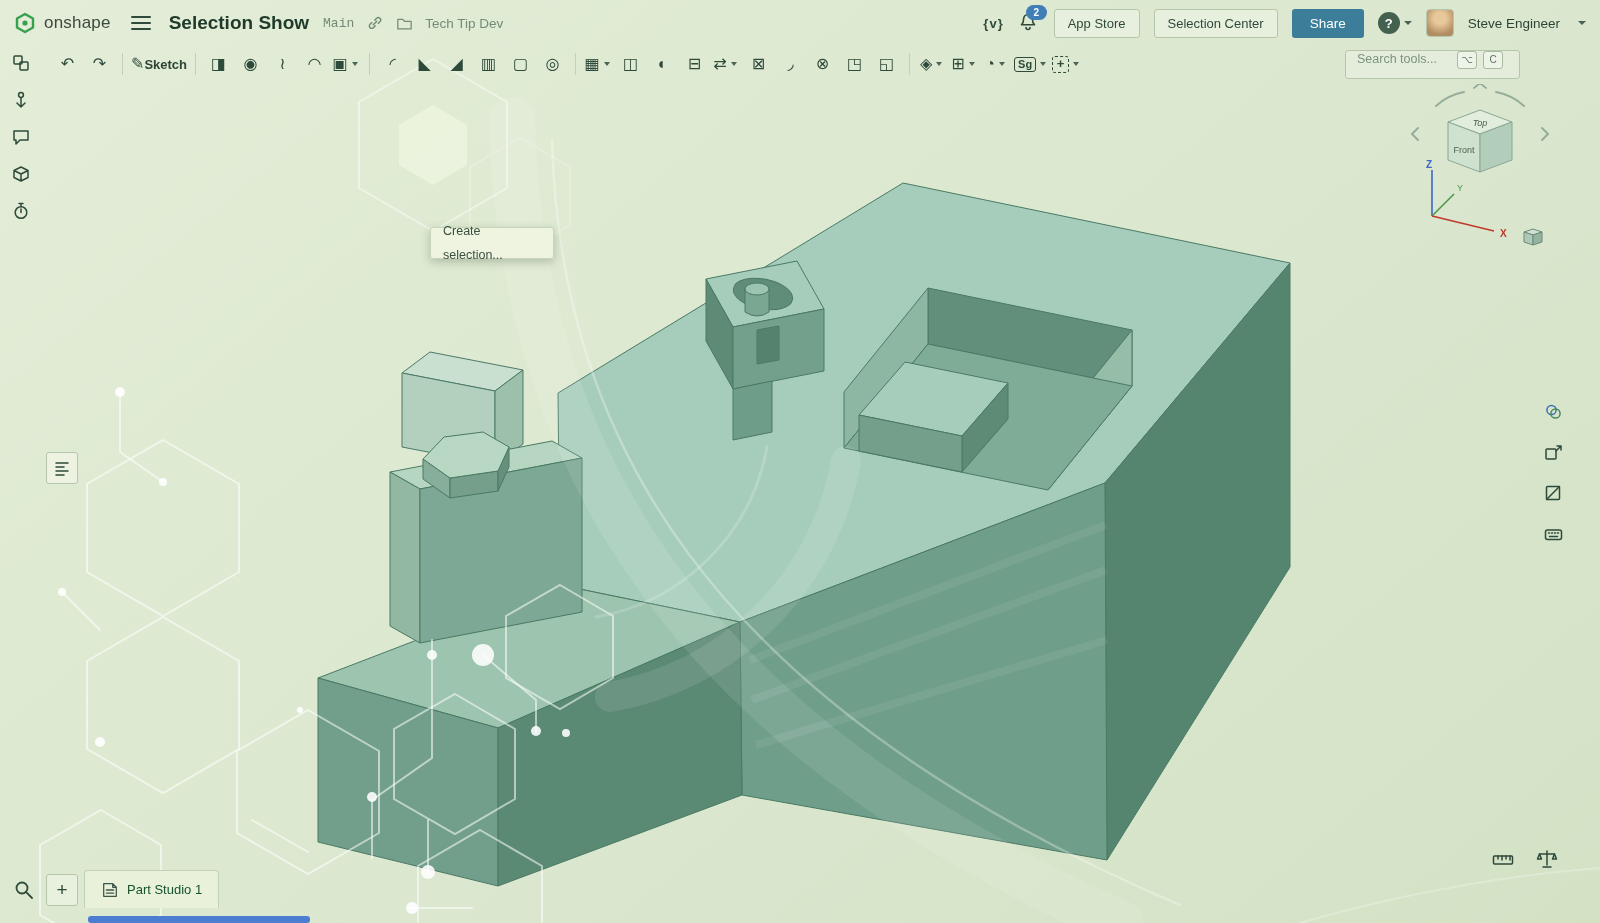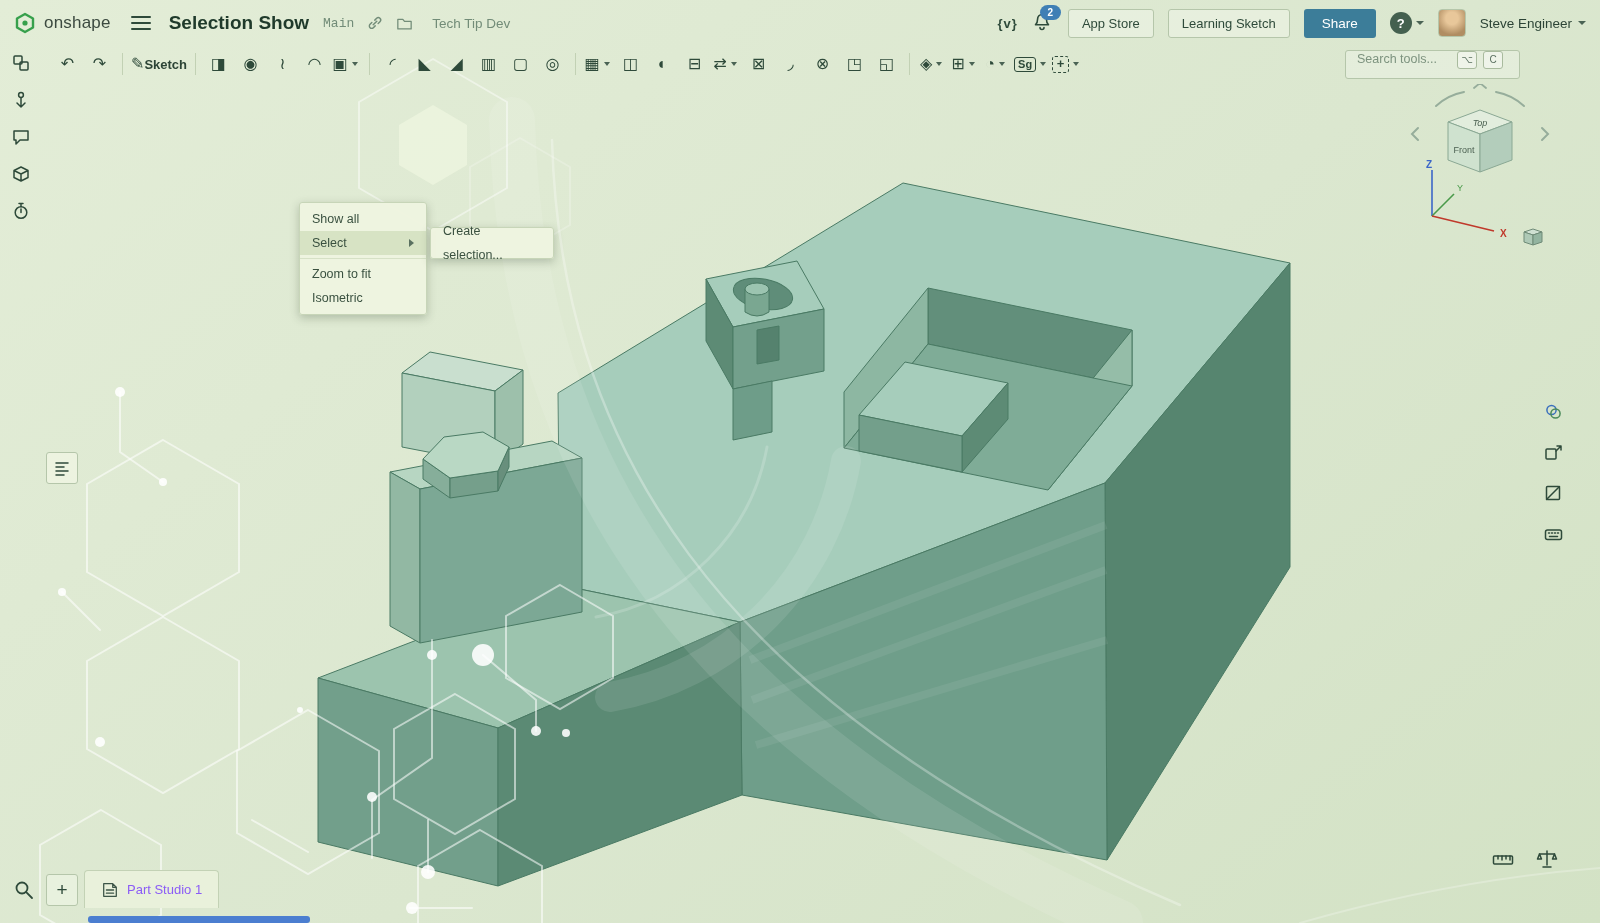--- a/index.html
+++ b/index.html
@@ -13,35 +13,35 @@
   
   #header{position:absolute;left:0;top:0;right:0;height:46px;display:flex;align-items:center;
           padding:0 14px;gap:12px;z-index:3;}
   .logo-wrap{display:flex;align-items:center;gap:8px;}
   .logo-text{font-size:17px;font-weight:500;color:#3c4a40;letter-spacing:.2px;}
   .hamburger{width:20px;height:14px;display:flex;flex-direction:column;justify-content:space-between;cursor:pointer;margin-left:8px;}
   .hamburger div{height:2.4px;background:#2e4a3a;border-radius:1px;}
   .doc-title{font-size:19px;font-weight:700;color:#1f3a2b;margin-left:6px;white-space:nowrap;}
   .doc-branch{font-size:13px;color:#728c78;margin-left:2px;font-family:Liberation Mono, monospace;}
   .muted-ic{color:#728c78;}
-  .proj{display:flex;align-items:center;gap:19px;font-size:13.5px;color:#728c78;}
+  .proj{display:flex;align-items:center;gap:12px;font-size:13.5px;color:#728c78;}
   #header .right{margin-left:auto;display:flex;align-items:center;gap:14px;}
   .versions{font-size:13px;font-weight:600;color:#2e4a3a;letter-spacing:1px;}
   .bell-wrap{position:relative;width:22px;height:22px;}
   .badge{position:absolute;top:-7px;right:-7px;min-width:15px;height:15px;border-radius:8px;
          background:#3f7fb5;color:#fff;font-size:10px;font-weight:700;display:flex;align-items:center;justify-content:center;padding:0 3px;}
   .btn-outline{border:1px solid #b5c6aa;border-radius:3px;background:rgba(244,249,238,.45);
                padding:6px 13px;font-size:13px;color:#2e4a3a;cursor:pointer;white-space:nowrap;}
   .btn-share{border:none;border-radius:3px;background:#3c7d99;color:#fff;padding:7px 18px;font-size:13.5px;cursor:pointer;}
   .help-circle{width:22px;height:22px;border-radius:50%;background:#44604f;color:#fff;font-size:13px;font-weight:700;
                display:flex;align-items:center;justify-content:center;}
   .caret{width:0;height:0;border-left:4px solid transparent;border-right:4px solid transparent;border-top:4.5px solid #4a6354;display:inline-block;}
   .avatar{width:26px;height:26px;border-radius:4px;border:1px solid #b5c6aa;
           background:radial-gradient(circle at 50% 32%,#e8c79a 28%,#b08d62 75%);}
-  .user-name{font-size:13.5px;color:#2c4436;white-space:nowrap;display:flex;align-items:center;gap:6px;cursor:pointer;}
+  .user-name{font-size:13.5px;color:#2c4436;white-space:nowrap;display:flex;align-items:center;gap:18px;cursor:pointer;}
   
   #toolbar{position:absolute;left:0;top:46px;right:0;height:36px;display:flex;align-items:center;
            padding-left:52px;z-index:3;}
   #tb-tools{display:flex;align-items:center;gap:1px;}
   .tb-btn{min-width:29px;height:28px;display:flex;align-items:center;justify-content:center;
           border-radius:3px;cursor:pointer;padding:0 1px;}
   .tb-glyph{font-size:16px;line-height:1;color:#2e4a3a;}
   .tb-glyph.boxed{font-size:11px;font-weight:700;border:1.5px solid #2e4a3a;border-radius:3px;padding:1px 3px;}
   .tb-glyph.dashed{font-size:13px;font-weight:700;border:1.5px dashed #2e4a3a;border-radius:3px;
                    width:15px;height:15px;line-height:14px;text-align:center;}
@@ -85,21 +85,21 @@
   #bottom-zoomwin{position:absolute;left:10px;top:876px;width:28px;height:28px;z-index:3;cursor:pointer;
                   display:flex;align-items:center;justify-content:center;}
   #bottom-zoomwin svg{stroke:#2e4a3a;fill:none;stroke-width:1.8;stroke-linecap:round;}
   #add-tab{position:absolute;left:46px;top:874px;width:30px;height:30px;border:1px solid #b5c6aa;border-radius:3px;
            background:rgba(240,246,230,.6);display:flex;align-items:center;justify-content:center;
            font-size:19px;color:#2e4a3a;cursor:pointer;z-index:3;}
   #ps-tab{position:absolute;left:84px;top:870px;height:37px;display:flex;align-items:center;gap:8px;
           padding:0 16px;background:#e9f1db;border:1px solid #c3d2b5;border-bottom:none;
           border-radius:4px 4px 0 0;z-index:3;cursor:pointer;}
   #ps-tab svg{stroke:#3c5547;fill:none;stroke-width:1.4;stroke-linecap:round;stroke-linejoin:round;}
-  #ps-tab .tab-label{font-size:13px;color:#8b5cf6;}
+  #ps-tab .tab-label{font-size:13px;color:#14532d;}
   #hscroll{position:absolute;left:88px;bottom:0;width:222px;height:7px;background:#4b7ed0;border-radius:3px;z-index:4;cursor:pointer;}
   #br-icons{position:absolute;left:1488px;top:844px;display:flex;gap:14px;z-index:3;}
   #br-icons .rail-btn svg{stroke:#2e4a3a;}
 </style>
 </head>
 <body>
 
 <div id="app">
 
   <svg id="gfx" width="1600" height="923" viewBox="0 0 1600 923">
@@ -230,21 +230,21 @@
     <div class="right">
       <span class="versions">{v}</span>
       <div class="bell-wrap">
         <svg width="20" height="21" viewBox="0 0 20 21">
           <path d="M10 2.5 a4.4 4.4 0 0 1 4.4 4.4 c0 3.2 1 4.8 2.1 5.9 H3.5 c1.1-1.1 2.1-2.7 2.1-5.9 A4.4 4.4 0 0 1 10 2.5 Z" fill="none" stroke="#2e4a3a" stroke-width="1.6" stroke-linejoin="round"></path>
           <path d="M8 15.5 a2 2 0 0 0 4 0" fill="none" stroke="#2e4a3a" stroke-width="1.6" stroke-linecap="round"></path>
         </svg>
         <span class="badge">2</span>
       </div>
       <button class="btn-outline">App Store</button>
-      <button class="btn-outline">Learning Sketch</button>
+      <button class="btn-outline">Selection Center</button>
       <button class="btn-share">Share</button>
       <div style="display:flex;align-items:center;gap:4px;">
         <span class="help-circle">?</span>
         <span class="caret"></span>
       </div>
       <div class="avatar"></div>
       <div class="user-name">
         <span>Steve Engineer</span>
         <span class="caret"></span>
       </div>
@@ -418,36 +418,20 @@
       </svg>
     </div>
     <div class="rail-btn">
       <svg width="21" height="21" viewBox="0 0 21 21" fill="none" stroke-width="1.5" stroke-linecap="round">
         <rect x="2.5" y="6" width="16" height="9.5" rx="2"></rect>
           <path d="M5.5 9 h1 M8.5 9 h1 M11.5 9 h1 M14.5 9 h1 M6.5 12.5 h8"></path>
       </svg>
     </div>
   </div>
 
-  <div id="ctx-menu">
-      <div class="ctx-item">
-        <span>Show all</span>
-      </div>
-      <div class="ctx-item hl">
-        <span>Select</span>
-        <span class="ctx-arrow"></span>
-      </div>
-      <div class="ctx-divider"></div>
-      <div class="ctx-item">
-        <span>Zoom to fit</span>
-      </div>
-      <div class="ctx-item">
-        <span>Isometric</span>
-      </div>
-    </div>
   <div id="ctx-submenu">
     <div class="ctx-item">Create selection...</div>
   </div>
 
   <div id="viewcube">
     <svg width="160" height="175" viewBox="0 0 160 175">
       <g fill="none" stroke="#96ad9b" stroke-width="2" stroke-linecap="round">
         <path d="M34,22 A56,56 0 0 1 62,8"></path>
           <path d="M122,22 A56,56 0 0 0 94,8"></path>
         <path d="M72,4 L78,-1 L84,4" stroke-width="1.8"></path>

